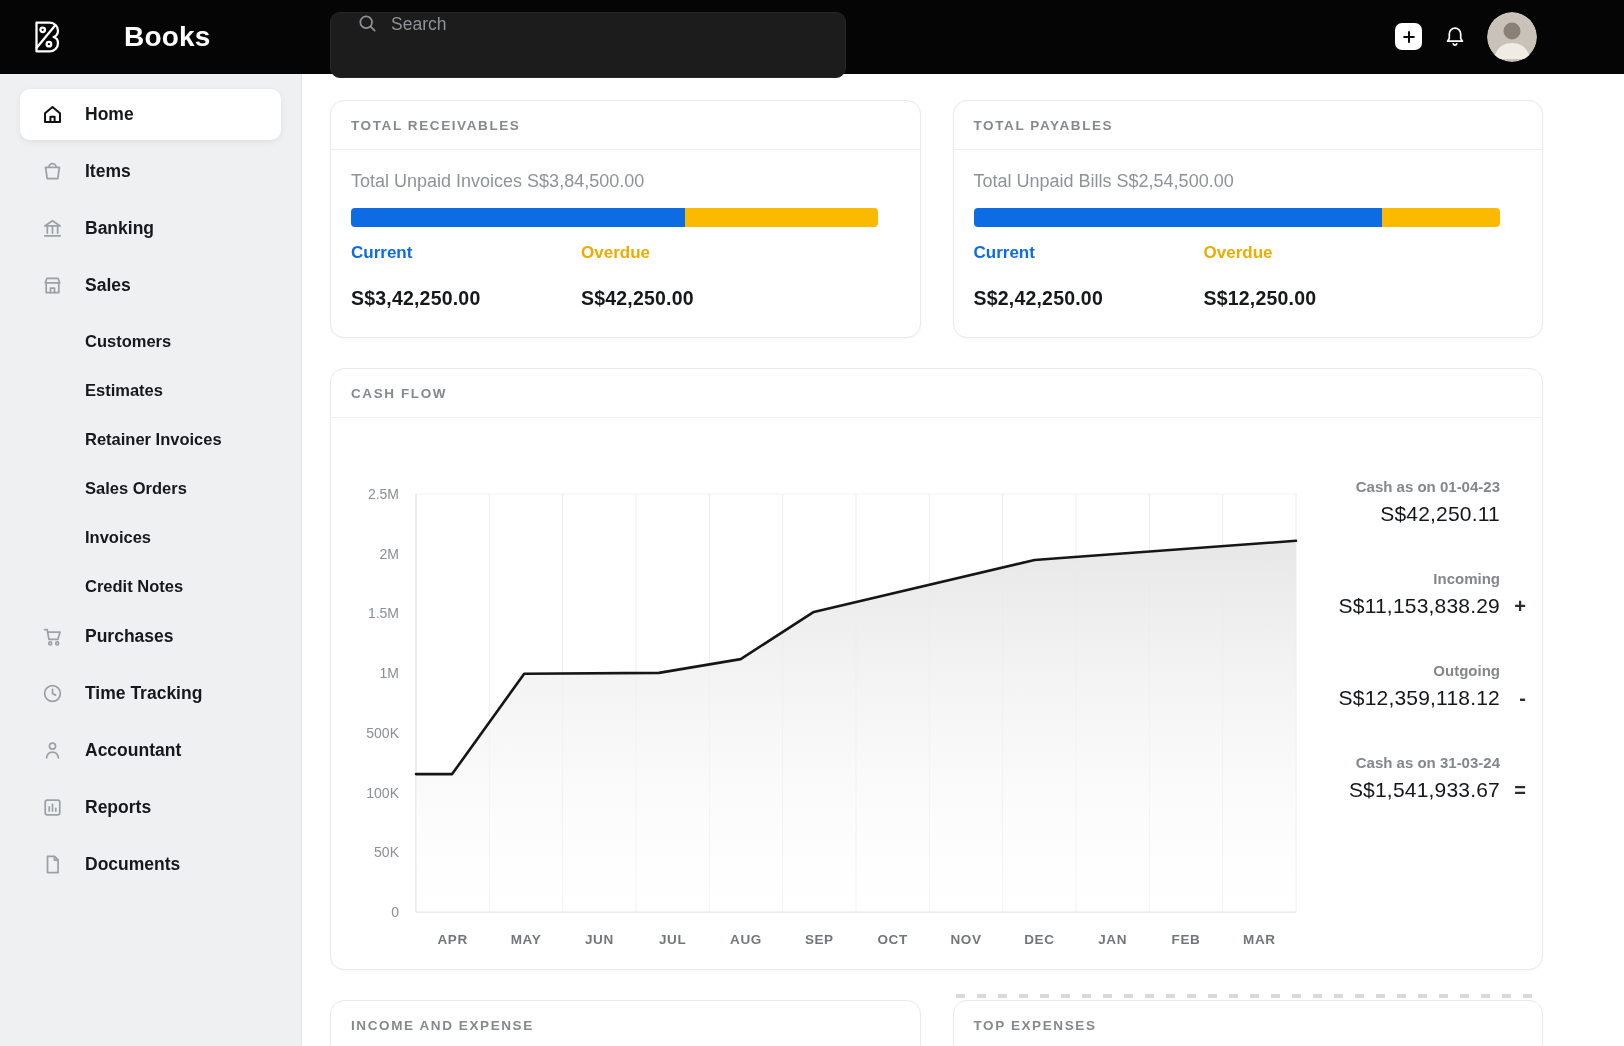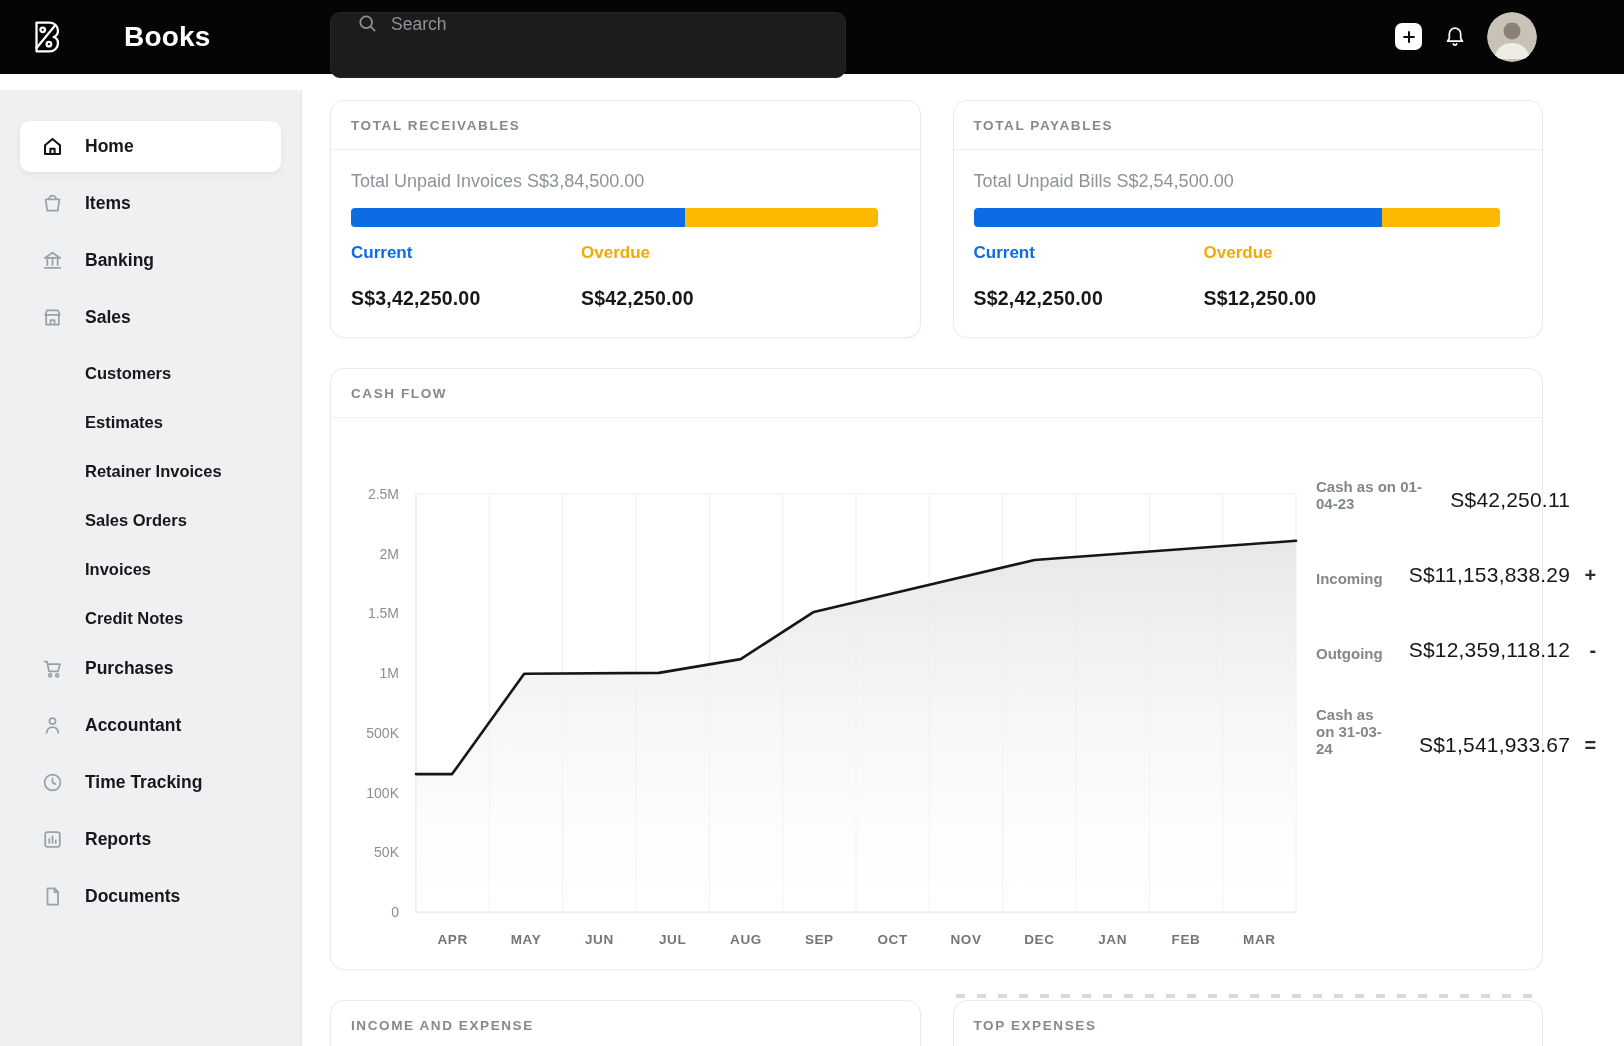--- a/index.html
+++ b/index.html
@@ -17,21 +17,21 @@
   .search input { flex:1; background:transparent; border:none; outline:none; color:#e7e7e7; font-size:17.5px;
     font-family:"Liberation Sans","DejaVu Sans",sans-serif; }
   .search input::placeholder { color:#8f9296; }
   .plus-btn { position:absolute; right:202px; top:23px; width:27px; height:27px; background:#fff; border:none;
     border-radius:7px; display:flex; align-items:center; justify-content:center; cursor:pointer; padding:0; }
   .bell-btn { position:absolute; right:156px; top:24px; width:26px; height:26px; background:transparent; border:none;
     display:flex; align-items:center; justify-content:center; cursor:pointer; padding:0; }
   .avatar { position:absolute; right:87px; top:12px; width:50px; height:50px; border-radius:50%; overflow:hidden; cursor:pointer; }
 
   
-  .sidebar { position:fixed; left:0; top:90px; bottom:0; width:302px; background:#eef0f2;
+  .sidebar { position:fixed; left:0; top:58px; bottom:0; width:302px; background:#eef0f2;
     border-right:1px solid #e2e4e7; padding:31px 20px; overflow:hidden; }
   .nav-item { height:51px; border-radius:10px; display:flex; align-items:center; padding:0 21px; gap:21px;
     font-size:17.5px; font-weight:600; color:#16181b; margin-bottom:6px; cursor:pointer; }
   .nav-item .nav-icon { width:23px; height:23px; color:#9ba1a7; display:flex; }
   .nav-item .nav-icon svg { width:100%; height:100%; }
   .nav-item.active { background:#fff; box-shadow:0 2px 6px rgba(20,25,35,.07); font-weight:700; }
   .nav-item.active .nav-icon { color:#101113; }
   .nav-sub { height:49px; display:flex; align-items:center; padding-left:65px; font-size:16.5px; font-weight:600;
     color:#16181b; cursor:pointer; border-radius:10px; }
 
@@ -52,21 +52,21 @@
   .amount-col { width:230px; }
   .amount-label { font-size:17px; font-weight:700; }
   .amount-value { margin-top:24px; font-size:19.5px; font-weight:700; color:#17181a; letter-spacing:.2px; }
 
   .cashflow-card { margin-top:30px; height:602px; }
   .cashflow-body { display:flex; padding:0 16px 0 10px; }
   .chart-svg { width:975px; height:545px; flex:none; }
   .tickText { font:500 14px "Liberation Sans","DejaVu Sans",sans-serif; fill:#8a8f94; }
   .monthText { font:700 13.5px "Liberation Sans","DejaVu Sans",sans-serif; fill:#72767b; letter-spacing:.6px; }
   .cf-stats { flex:1; display:flex; flex-direction:column; align-items:flex-end; padding-top:60px; gap:44px; }
-  .cf-stat { display:flex; flex-direction:row; align-items:flex-end; }
+  .cf-stat { display:flex; flex-direction:column; align-items:flex-end; }
   .cf-label { font-size:15px; font-weight:700; color:#83878c; padding-right:26px; }
   .cf-value-row { display:flex; align-items:baseline; margin-top:7px; }
   .cf-value { font-size:21px; font-weight:500; color:#141619; letter-spacing:.2px; }
   .cf-op { width:26px; text-align:right; font-size:20px; font-weight:600; color:#2a2d30; }
 
   .bottom-grid { margin-top:30px; }
   .bottom-card { height:220px; position:relative; }
   .dash-line { position:absolute; top:-7px; left:2px; right:2px; height:4px;
     background:repeating-linear-gradient(90deg,#d9d9d9 0 9px,transparent 9px 21px); }
 </style>
@@ -180,34 +180,34 @@
             <circle cx="9.6" cy="19.2" r="1.5"></circle>
             <circle cx="16.9" cy="19.2" r="1.5"></circle>
             <path d="M3.8 4.8 H6.4 L8.3 14.9 H17.7 L19.8 7.5 H7"></path>
           </svg>
         </span>
         <span class="nav-label">Purchases</span>
       </div>
       <div class="nav-item">
         <span class="nav-icon">
           <svg viewBox="0 0 24 24" fill="none" stroke="currentColor" stroke-width="1.8" stroke-linecap="round">
+            <circle cx="12" cy="12" r="8.2"></circle>
+            <path d="M12 7.6 V12 L15.2 13.7"></path>
+          </svg>
+        </span>
+        <span class="nav-label">Time Tracking</span>
+      </div>
+      <div class="nav-item">
+        <span class="nav-icon">
+          <svg viewBox="0 0 24 24" fill="none" stroke="currentColor" stroke-width="1.8" stroke-linecap="round">
             <circle cx="12" cy="7.4" r="3.2"></circle>
             <path d="M5.8 19.8 C6.4 15.4 9 13.6 12 13.6 C15 13.6 17.6 15.4 18.2 19.8"></path>
           </svg>
         </span>
         <span class="nav-label">Accountant</span>
-      </div>
-      <div class="nav-item">
-        <span class="nav-icon">
-          <svg viewBox="0 0 24 24" fill="none" stroke="currentColor" stroke-width="1.8" stroke-linecap="round">
-            <circle cx="12" cy="12" r="8.2"></circle>
-            <path d="M12 7.6 V12 L15.2 13.7"></path>
-          </svg>
-        </span>
-        <span class="nav-label">Time Tracking</span>
       </div>
       <div class="nav-item">
         <span class="nav-icon">
           <svg viewBox="0 0 24 24" fill="none" stroke="currentColor" stroke-width="1.8" stroke-linecap="round" stroke-linejoin="round">
             <rect x="4.4" y="4.4" width="15.2" height="15.2" rx="2.2"></rect>
             <path d="M8.6 15.6 V11.4 M12 15.6 V8.6 M15.4 15.6 V12.8"></path>
           </svg>
         </span>
         <span class="nav-label">Reports</span>
       </div>

